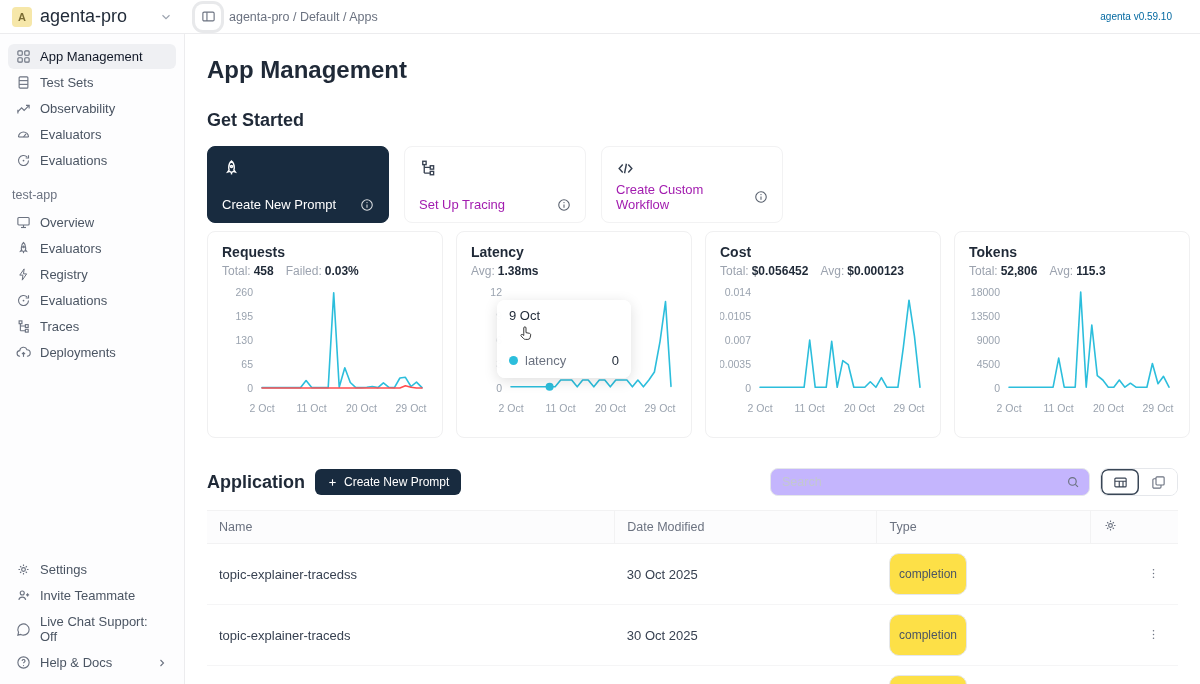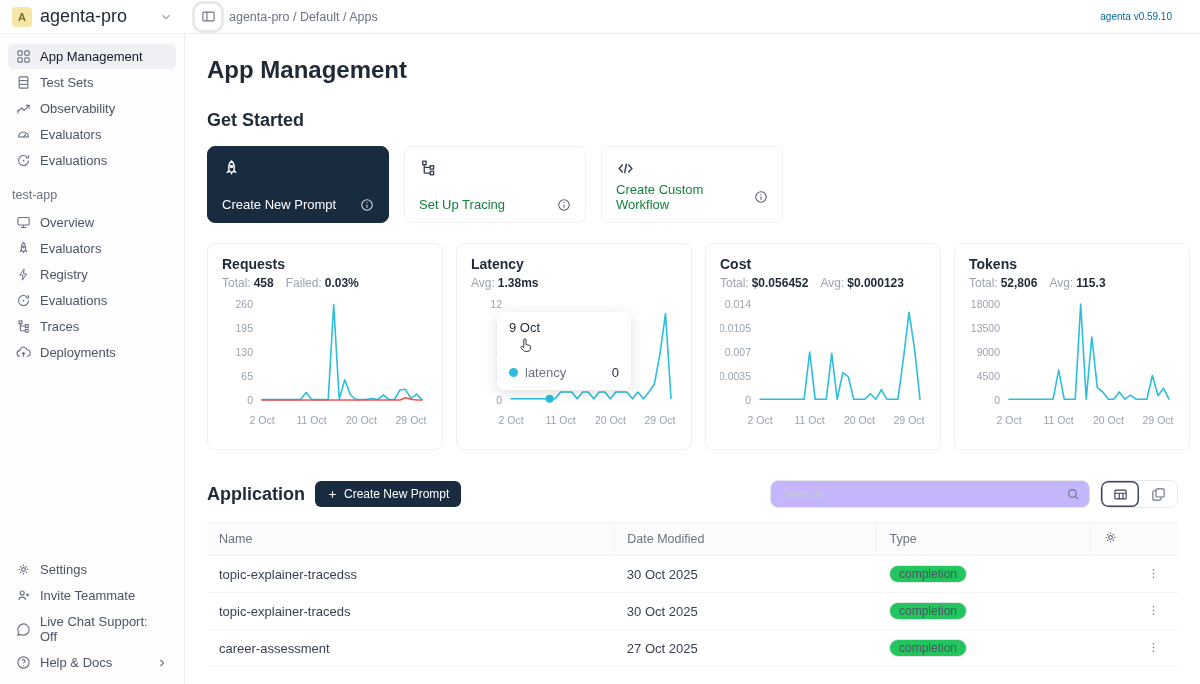--- a/index.html
+++ b/index.html
@@ -36,25 +36,25 @@
   h1.page-title { font-size:24px; font-weight:600; color:#1f2937; margin:22px 0 6px; }
   h2.sec-title { font-size:18px; font-weight:600; color:#1f2937; }
   .get-started { margin-top:26px; }
   .gs-row { display:flex; gap:15px; margin-top:15px; }
   .gs-card { width:182px; height:77px; border-radius:8px; background:#fff; border:1px solid #f2f2f3;
     padding:12px 14px 10px; display:flex; flex-direction:column; justify-content:space-between; cursor:pointer; }
   .gs-card.dark { background:#182b3f; border-color:#182b3f; color:#fff; }
   .gs-card.dark .gs-label { color:#fff; }
   .gs-card.dark .icon { color:#fff; }
   .gs-bottom { display:flex; align-items:center; }
-  .gs-label { font-size:13px; font-weight:500; color:#15803d; }
+  .gs-label { font-size:13px; font-weight:500; color:#a21caf; }
   .gs-info { margin-left:auto; color:inherit; opacity:.85; }
 
   
-  .charts-row { display:flex; gap:13px; margin-top:20px; }
+  .charts-row { display:flex; gap:13px; margin-top:8px; }
   .chart-card { flex:1; height:207px; border:1px solid #f0f0f1; border-radius:8px; padding:12px 14px; position:relative; background:#fff; }
   .c-title { font-size:14px; font-weight:600; color:#1f2937; }
   .c-stats { font-size:12px; color:#9ca3af; margin-top:4px; display:flex; gap:12px; }
   .c-stats b { color:#1f2937; font-weight:600; margin-left:3px; }
   .c-plot { margin-top:6px; }
   .chart-tooltip { position:absolute; left:40px; top:68px; width:134px; background:rgba(255,255,255,.97);
     border-radius:8px; box-shadow:0 3px 14px rgba(0,0,0,.13); padding:8px 12px 10px; z-index:3; }
   .tt-title { font-size:13px; font-weight:500; color:#1f2937; }
   .tt-cursor { margin:2px 0 10px 8px; }
   .tt-row { display:flex; align-items:center; gap:7px; font-size:13px; color:#6b7280; }
@@ -73,21 +73,21 @@
   .seg-btn { width:38px; height:26px; display:flex; align-items:center; justify-content:center;
     background:#fff; border:none; cursor:pointer; color:#4b5563; }
   .seg-btn.active { box-shadow:inset 0 0 0 1.5px #394656; border-radius:7px; }
 
   table.apps { width:100%; border-collapse:collapse; margin-top:14px; table-layout:fixed; }
   table.apps thead th { font-size:12.5px; font-weight:500; color:#6b7280; text-align:left;
     padding:7px 12px; border-top:1px solid #f2f2f3; border-bottom:1px solid #f2f2f3; background:#fcfcfd; }
   table.apps thead th + th { border-left:1px solid #f2f2f3; }
   table.apps td { font-size:13px; color:#374151; padding:9px 12px; border-bottom:1px solid #f5f5f6; }
   .tag { display:inline-block; font-size:12px; color:#4b5563; border:1px solid #e5e7eb; border-radius:10px;
-    padding:1px 9px; background:#22c55e; }
+    padding:13px 9px; background:#fde047; }
   .dots-btn { background:none; border:none; cursor:pointer; color:#6b7280; padding:2px 6px; }
   th.actions, td.actions { text-align:right; }
 </style>
 </head>
 <body>
 
 <header>
   <div class="ws">
     <span class="avatar">A</span>
     <span class="ws-name">agenta-pro</span>

